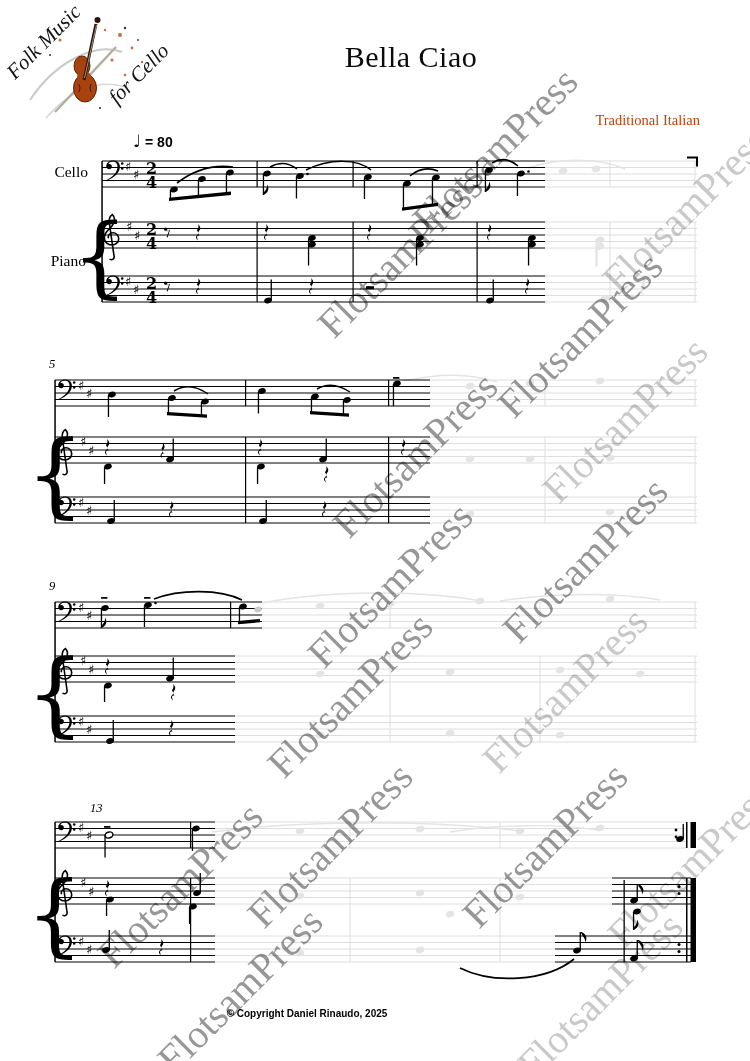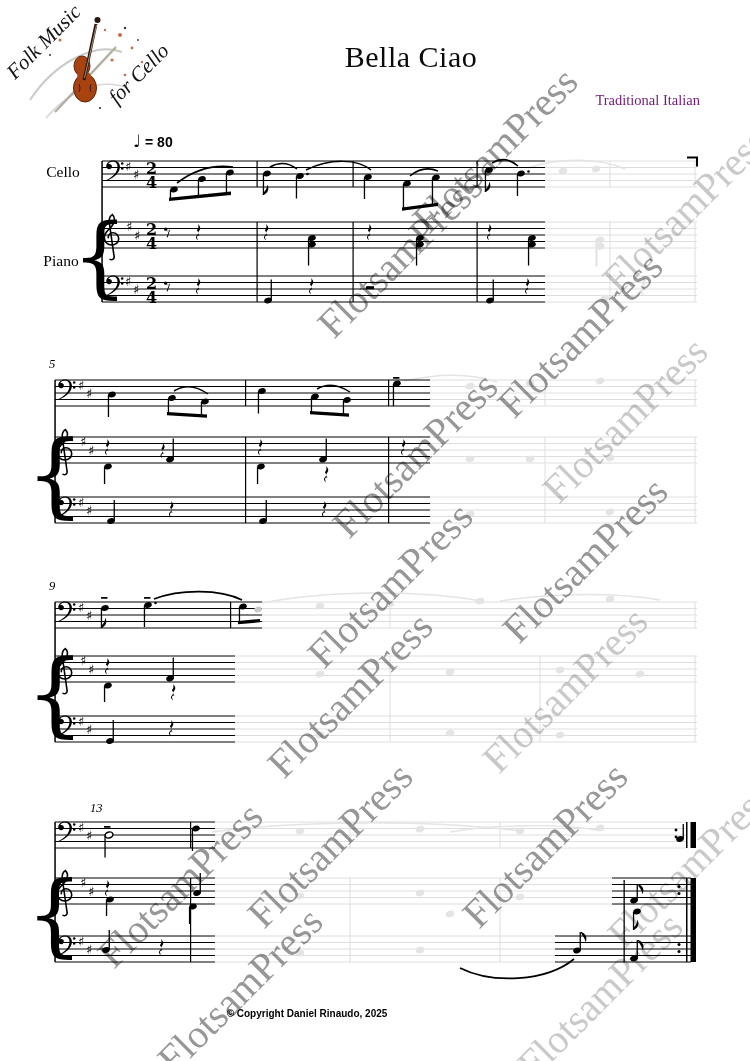--- a/index.html
+++ b/index.html
@@ -1,24 +1,24 @@
 <!DOCTYPE html>
 <html><head>
 <meta charset="utf-8">
 <style>
   html,body{margin:0;padding:0;background:#888;}
   .page{position:relative;width:750px;height:1061px;background:#ffffff;overflow:hidden;
         font-family:"Liberation Serif",serif;}
   .abs{position:absolute;}
   .title{left:0;top:40px;width:750px;text-align:center;font-size:30px;color:#0a0a0a;letter-spacing:.5px;margin-left:36px;}
-  .composer{left:540px;top:92px;width:160px;text-align:right;font-size:14.5px;color:#701a75;}
+  .composer{left:540px;top:112px;width:160px;text-align:right;font-size:14.5px;color:#c2410c;}
   .tempo{left:133px;top:131px;font-weight:bold;color:#000;white-space:nowrap;}
   .tempo .glyph{font-family:"DejaVu Sans",sans-serif;font-size:17px;}
   .tempo .txt{font-size:14px;font-family:Liberation Sans, sans-serif;}
-  .part-label{font-size:15.5px;color:#000;text-align:center;width:50px;}
+  .part-label{font-size:15.5px;color:#000;text-align:right;width:50px;}
   .cello-label{left:38px;top:163px;}
   .piano-label{left:36px;top:252px;}
   .mnum{font-size:12.5px;font-style:italic;color:#000;}
   .m5{left:49px;top:357px;} .m9{left:49px;top:579px;} .m13{left:44px;top:801px;margin-left:46px;}
   .copyright{left:0;top:1008px;width:614px;text-align:center;
              font-family:"Liberation Sans",sans-serif;font-weight:bold;font-size:10px;color:#000;}
   
   .logo-line{font-style:italic;font-size:21px;color:#141414;white-space:nowrap;
              font-family:"Liberation Serif",serif;}
   .logo1{left:44px;top:42px;transform:translate(-50%,-50%) rotate(-45deg);}

